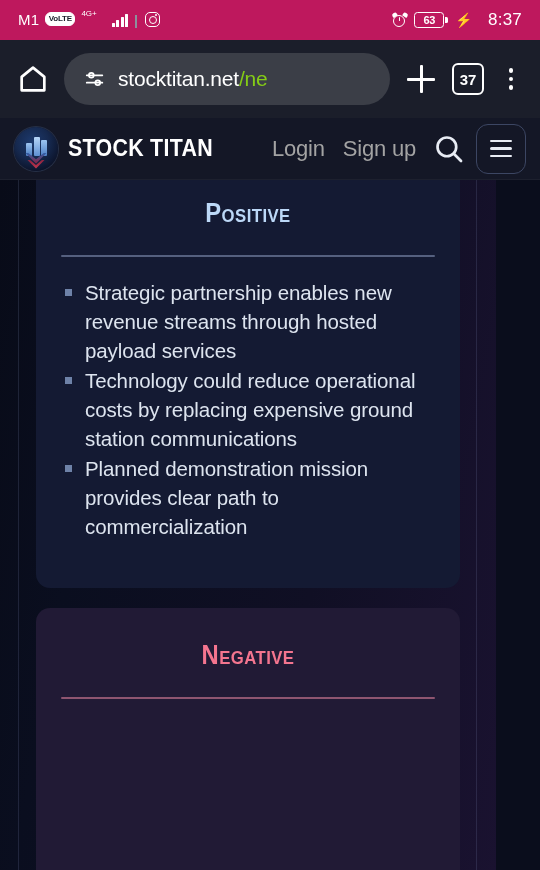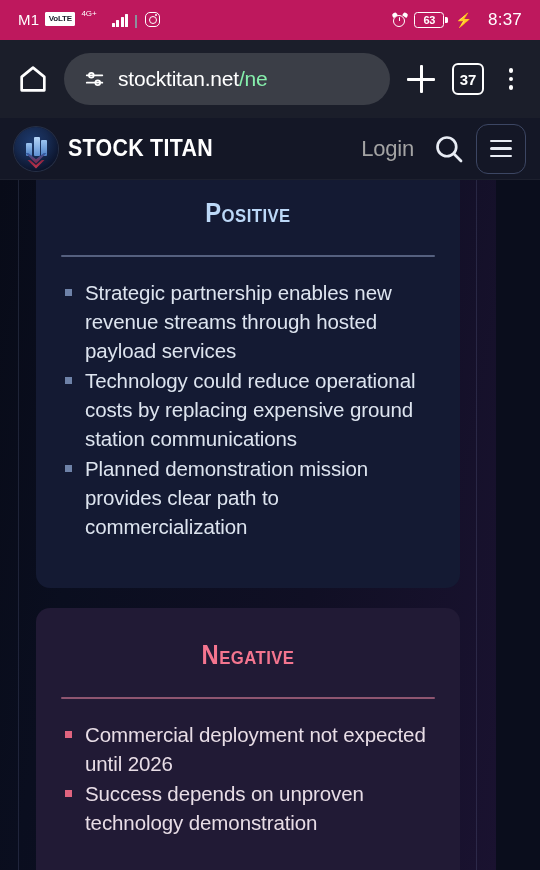--- a/index.html
+++ b/index.html
@@ -15,21 +15,21 @@
     position:relative; height:40px; width:540px;
     background:#be185d;
     display:flex; align-items:center; justify-content:space-between;
     padding:8px 18px;
     color:#ffffff;
   }
   .sb-left{ display:flex; align-items:flex-end; gap:6px; }
   .sb-right{ display:flex; align-items:center; gap:7px; }
   .sb-carrier{ font-size:15px; letter-spacing:.2px; line-height:1; position:relative; top:-1px; }
   .volte{
-    border:1.6px solid #fff; border-radius:1px;
+    border:1.6px solid #fff; border-radius:6px;
     font-size:8px; font-weight:bold; line-height:1;
     padding:2px 2.5px 1.5px; letter-spacing:-.2px;
     position:relative; top:-2px;
     background:#fff; color:#1b1e2a;
   }
   .net-wrap{ display:flex; align-items:flex-end; gap:16px; position:relative; top:-1px; }
   .net-label{ font-size:8px; line-height:1; position:relative; top:-9px; margin-right:-1px; }
   .bars{ display:flex; align-items:flex-end; gap:1.5px; height:14px; }
   .bars i{ display:block; width:3px; background:#ffffff; border-radius:.5px; }
   .bars i:nth-child(1){ height:4px; }
@@ -85,21 +85,21 @@
   .home-icon svg{ width:34px; height:34px; display:block; }
   .urlpill{
     flex:1; height:52px; background:#3b3e47; border-radius:26px;
     display:flex; align-items:center; gap:12px; padding:0 20px;
     overflow:hidden; min-width:0;
   }
   .tune-icon{ width:22px; height:22px; flex:none; }
   .urltext{
     font-size:21px; color:#ffffff; white-space:nowrap; letter-spacing:-.2px;
   }
-  .urltext .path{ color:#86efac; }
+  .urltext .path{ color:#84cc16; }
   .newtab{ width:34px; height:34px; flex:none; position:relative; }
   .newtab::before, .newtab::after{
     content:""; position:absolute; background:#fff; border-radius:1px;
   }
   .newtab::before{ left:50%; top:3px; width:3px; height:28px; margin-left:-1.5px; }
   .newtab::after{ top:50%; left:3px; height:3px; width:28px; margin-top:-1.5px; }
   .tabcount{
     width:32px; height:32px; border:2.6px solid #fff; border-radius:6px;
     display:flex; align-items:center; justify-content:center;
     font-size:15px; font-weight:bold; color:#fff; flex:none;text-align:right;
@@ -289,20 +289,21 @@
   <span class="logo-badge">
     <span class="bar b1"></span>
       <span class="bar b2"></span>
       <span class="bar b3"></span>
     <span class="chev"></span>
       <span class="chev2"></span>
   </span>
   <span class="brand">STOCK TITAN</span>
   <span class="hdr-spacer"></span>
   <span class="hdr-link login">Login</span>
+  <span class="hdr-link signup">Sign up</span>
   <span class="search-btn">
     <svg viewBox="0 0 24 24" fill="none" stroke="#e8ecf4" stroke-width="1.9" stroke-linecap="round">
       <circle cx="10.5" cy="10.5" r="6.6"></circle>
       <line x1="15.4" y1="15.4" x2="20.5" y2="20.5"></line>
     </svg>
   </span>
   <span class="menu-btn">
       <i></i>
       <i></i>
       <i></i>
@@ -321,20 +322,16 @@
       <ul class="bullets">
         <li>Strategic partnership enables new revenue streams through hosted payload services</li>
         <li>Technology could reduce operational costs by replacing expensive ground station communications</li>
         <li>Planned demonstration mission provides clear path to commercialization</li>
       </ul>
     </section>
 
     <section class="card negative">
       <h2 class="card-title">Negative</h2>
       <div class="divider"></div>
-      <ul class="bullets">
-        <li>Commercial deployment not expected until 2026</li>
-        <li>Success depends on unproven technology demonstration</li>
-      </ul>
     </section>
 
   </div>
 </div>
 
 </body></html>

